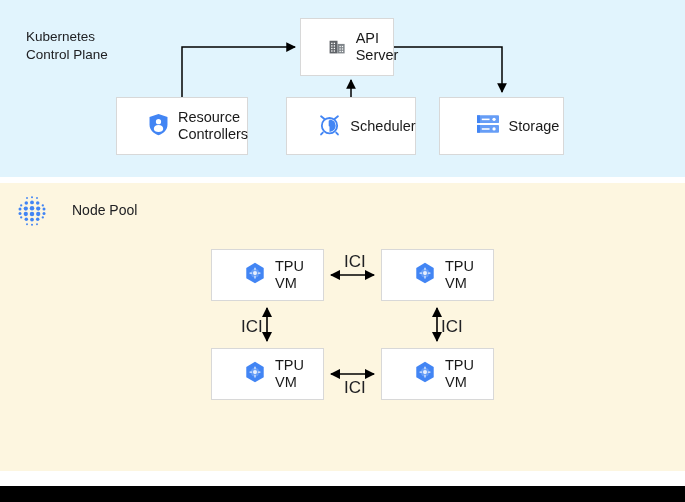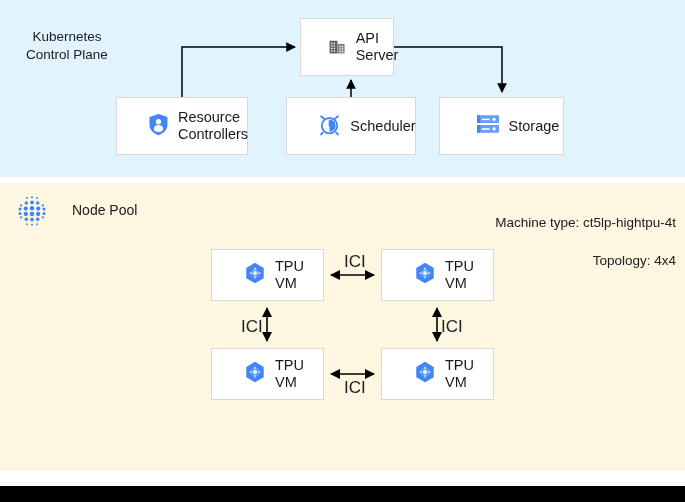--- a/index.html
+++ b/index.html
@@ -65,21 +65,21 @@
   }
 
   
   .free-text {
     position: absolute;
     font-size: 13.5px;
     color: #202124;
     line-height: 1.3;
     white-space: pre-line;
   }
-  #control-plane-title { left: 26px; top: 28px; text-align: center; }
+  #control-plane-title { left: 26px; top: 28px; }
   #node-pool-title {
     left: 62px; top: 201px;
     font-size: 14px;
     margin-left: 10px;
   }
   #machine-info {
     right: 9px; top: 194px;
     text-align: right;
     font-size: 13.5px;
     line-height: 1.42;
@@ -215,24 +215,20 @@
           <circle cx="28.8" cy="23.4" r="1.15"></circle>
         <circle cx="18" cy="30.8" r="1.0"></circle>
           <circle cx="13.0" cy="30.2" r="0.95"></circle>
           <circle cx="23.0" cy="30.2" r="0.95"></circle>
       </g>
     </svg>
   </span>
 
   <div class="free-text" id="node-pool-title">Node Pool</div>
 
-  <div class="free-text" id="machine-info">
-    <div>Machine type: ct5lp-hightpu-4t</div>
-    <div>Topology: 4x4</div>
-  </div>
 
   <div class="box" id="tpu-vm-1" style="left:211px; top:249px; width:113px; height:52px;">
     <span class="icon">
       <svg width="22" height="23" viewBox="0 0 22 24">
         <path d="M11 0.9 L20.1 6.2 V17.0 L11 22.3 L1.9 17.0 V6.2 Z" fill="#4285f4"></path>
         <circle cx="11" cy="11.6" r="4.6" fill="#669df6"></circle>
         <circle cx="11" cy="11.6" r="2.1" fill="#e8f0fe"></circle>
         <g stroke="#e8f0fe" stroke-width="1.25" stroke-linecap="round">
           <line x1="11" y1="6.4" x2="11" y2="8.1"></line>
           <line x1="11" y1="15.1" x2="11" y2="16.8"></line>

